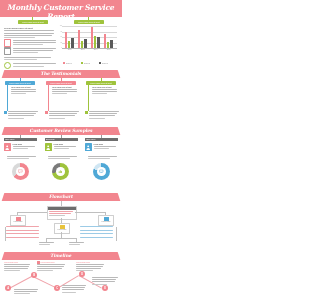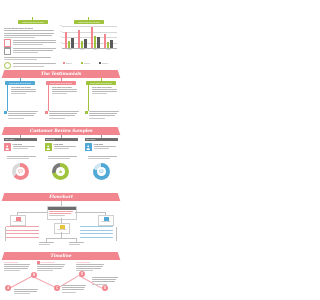--- a/index.html
+++ b/index.html
@@ -74,20 +74,23 @@
   .node span{font-size:2.6px;color:#fff;font-weight:bold;}
   .tl{position:absolute;background:#f0a4ab;height:.5px;transform-origin:0 50%;}
   .tbox{position:absolute;}
   .tbox .tt{font-size:1.7px;color:#f2868f;line-height:2.2px;margin-bottom:.6px;}
 </style>
 </head>
 <body>
 
 <div class="page">
 
+  <div class="header">
+    <div class="title">Monthly Customer Service Report</div>
+  </div>
 
   <div class="stem" style="left:32px;top:17px;height:3.2px;"></div>
   <div class="stem" style="left:88px;top:17px;height:3.2px;"></div>
 
   <div class="pill g" style="left:18px;top:20px;width:30px;">
     <span class="lbl">Lorem ipsum dolor sit amet</span>
   </div>
   <div class="pill g" style="left:74px;top:20px;width:30px;">
     <span class="lbl">Lorem ipsum dolor sit amet</span>
   </div>

